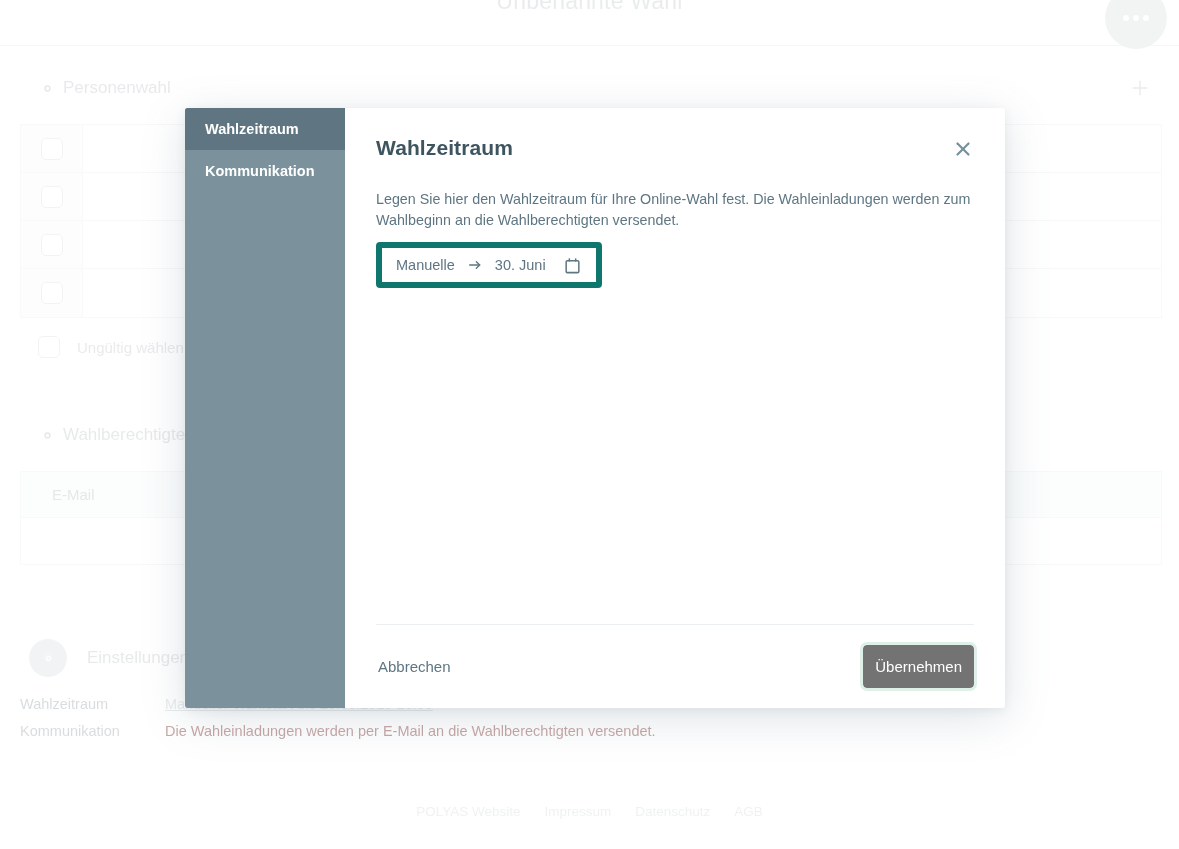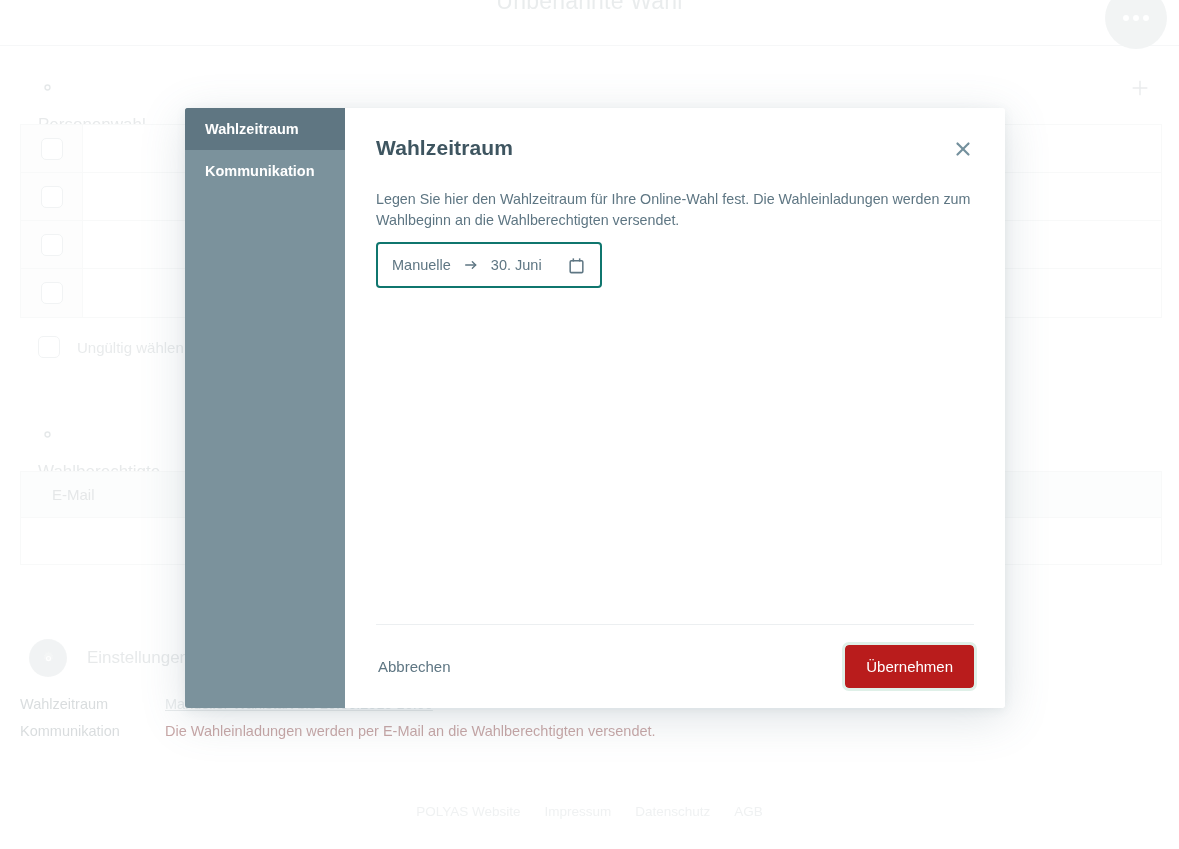--- a/index.html
+++ b/index.html
@@ -55,23 +55,22 @@
   }
   .more-btn i {
     width: 6px; height: 6px; border-radius: 50%;
     background: #ffffff; display: block;
   }
 
   
   .section-head {
     position: absolute;
     display: flex;
-    align-items: flex-start;
-    gap: 18px;
-    flex-direction: column;
+    align-items: flex-end;
+    gap: 6px;
   }
   .section-head .gear {
     width: 19px; height: 19px;
     color: #bccbd1;
     flex: none;
   }
   .section-title {
     font-size: 17px;
     color: #c2ced3;
     font-weight: 400;
@@ -238,21 +237,21 @@
     margin-top: 24px;
     font-size: 14.8px;
     font-weight: 700;
     color: #3e5560;
   }
 
   .date-box {
     margin-top: 12px;
     width: 226px;
     height: 46px;
-    border: 2px solid #0f766e;
+    border: 6px solid #0f766e;
     border-radius: 4px;
     display: flex;
     align-items: center;
     padding: 12px 14px;
     gap: 12px;
     background: #fff;
     cursor: pointer;
   }
   .date-from {
     font-size: 14.5px;
@@ -282,28 +281,28 @@
     font-size: 15px;
     color: #5e7683;
     background: none;
     border: none;
     cursor: pointer;
     font-family: inherit;
     padding: 8px 2px;
     text-align: right;
   }
   .btn-apply {
-    background: #b91c1c;
+    background: #737373;
     color: #ffffff;
     border: none;
     outline: 3px solid #dff0e8;
     border-radius: 4px;
     font-size: 15px;
     font-family: inherit;
-    padding: 13px 21px;
+    padding: 13px 12px;
     cursor: pointer;
   }
 </style>
 </head>
 <body>
 
 <div id="app">
 
   <div class="backdrop-page">
 

